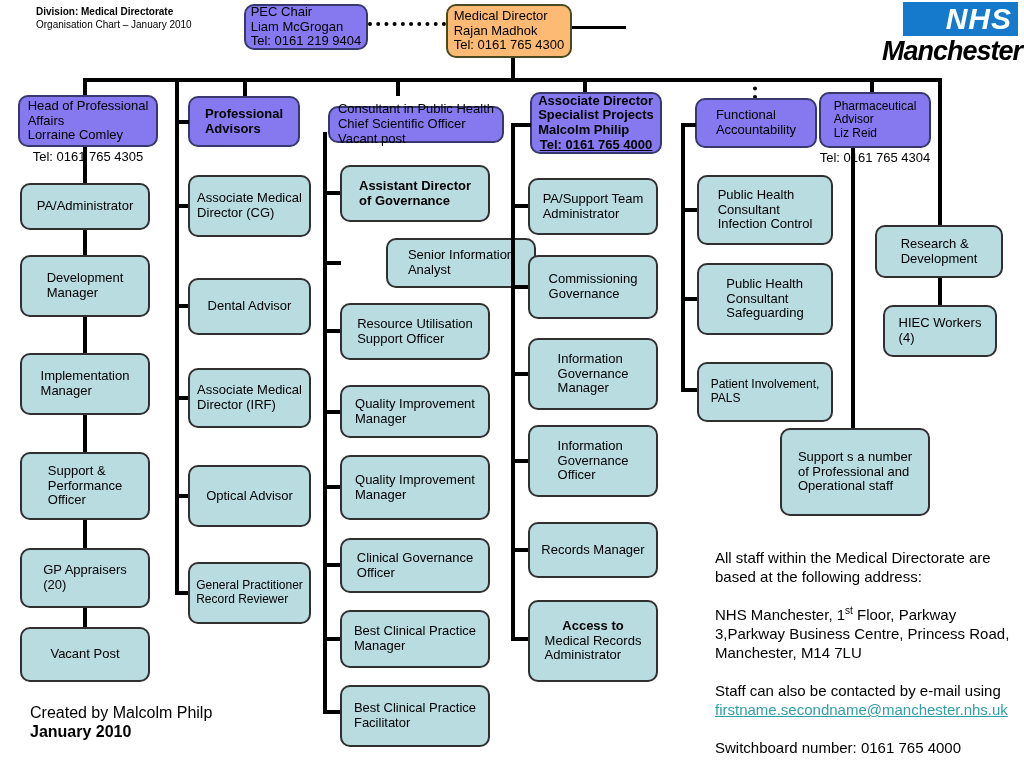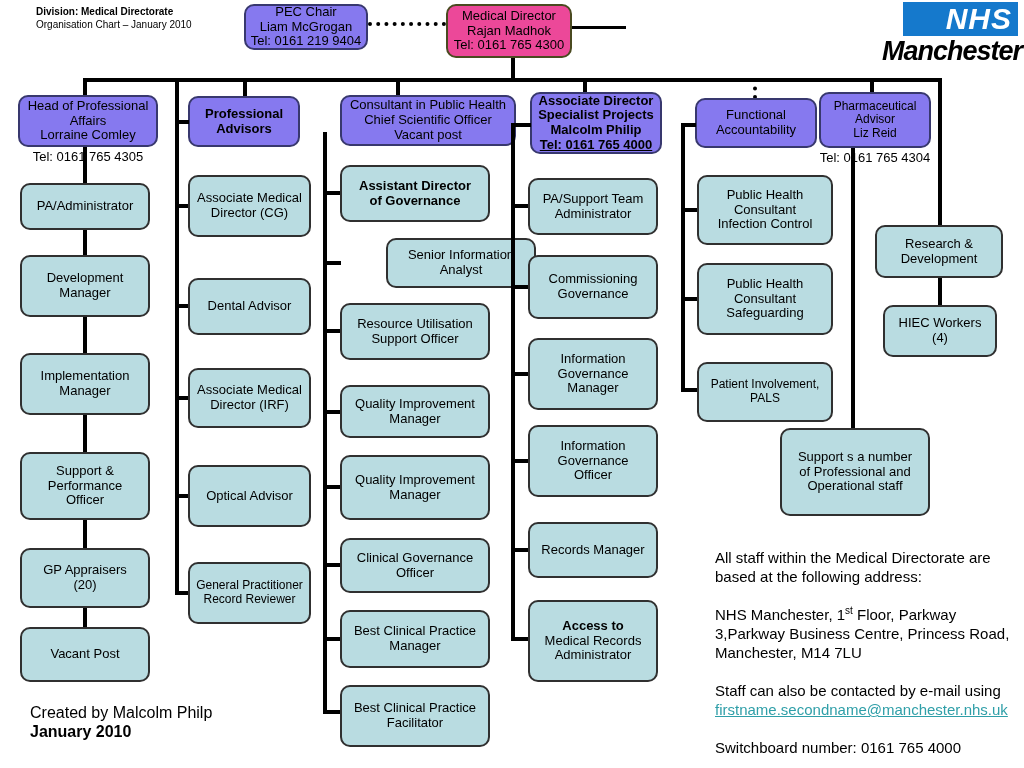--- a/index.html
+++ b/index.html
@@ -1,23 +1,23 @@
 <!DOCTYPE html>
 <html><head>
 <meta charset="utf-8">
 <style>
   html,body{margin:0;padding:0;background:#fff;}
   #canvas{position:relative;width:1024px;height:768px;background:#ffffff;overflow:hidden;
           font-family:"Liberation Sans", sans-serif;color:#000;}
   .box{position:absolute;display:flex;align-items:center;justify-content:center;
-       flex-direction:column;text-align:center;white-space:pre-line;box-sizing:border-box;
+       flex-direction:column;white-space:pre-line;box-sizing:border-box;
        border-radius:10px;border:2px solid #2f2f55;font-size:13px;line-height:1.13;padding:2px 3px;}
   .teal{background:#b9dce1;border-color:#303030;}
   .purple{background:#8679ef;border-color:#38386e;}
-  .yellow{background:#ec4899;border-color:#4a4a20;}
+  .yellow{background:#fdba74;border-color:#4a4a20;}
   .bold{font-weight:bold;}
   .sm{font-size:12px;}
   .v{position:absolute;background:#000;width:4px;}
   .h{position:absolute;background:#000;height:4px;}
   .dotv{position:absolute;width:0;border-left:4px dotted #000;}
   .doth{position:absolute;height:0;border-top:4px dotted #000;}
   .caption{position:absolute;font-size:13px;text-align:center;}
   .title{position:absolute;left:8px;top:6px;font-size:10px;line-height:1.25;margin-left:28px;}
   .title .t1{font-weight:bold;}
   .nhs-rect{position:absolute;left:903px;top:2px;width:115px;height:34px;background:#1579cc;
@@ -65,21 +65,21 @@
   <div class="box yellow" style="left:446px;top:4px;width:126px;height:54px;">Medical Director
 Rajan Madhok
 Tel: 0161 765 4300</div>
 
   <div class="box purple" style="left:18px;top:95px;width:140px;height:52px;">Head of Professional
 Affairs
 Lorraine Comley</div>
   <div class="caption" style="left:18px;top:149px;width:140px;">Tel: 0161 765 4305</div>
   <div class="box purple bold" style="left:188px;top:96px;width:112px;height:51px;">Professional
 Advisors</div>
-  <div class="box purple" style="left:328px;top:95px;width:176px;height:51px;margin-left:12px;">Consultant in Public Health
+  <div class="box purple" style="left:328px;top:106px;width:176px;height:37px;">Consultant in Public Health
 Chief Scientific Officer
 Vacant post</div>
   <div class="box purple bold" style="left:530px;top:92px;width:132px;height:62px;">
     <span>Associate Director
 Specialist Projects
 Malcolm Philip</span>
     <span style="text-decoration:underline;">Tel: 0161 765 4000</span>
   </div>
   <div class="box purple" style="left:695px;top:98px;width:122px;height:50px;">Functional
 Accountability</div>

